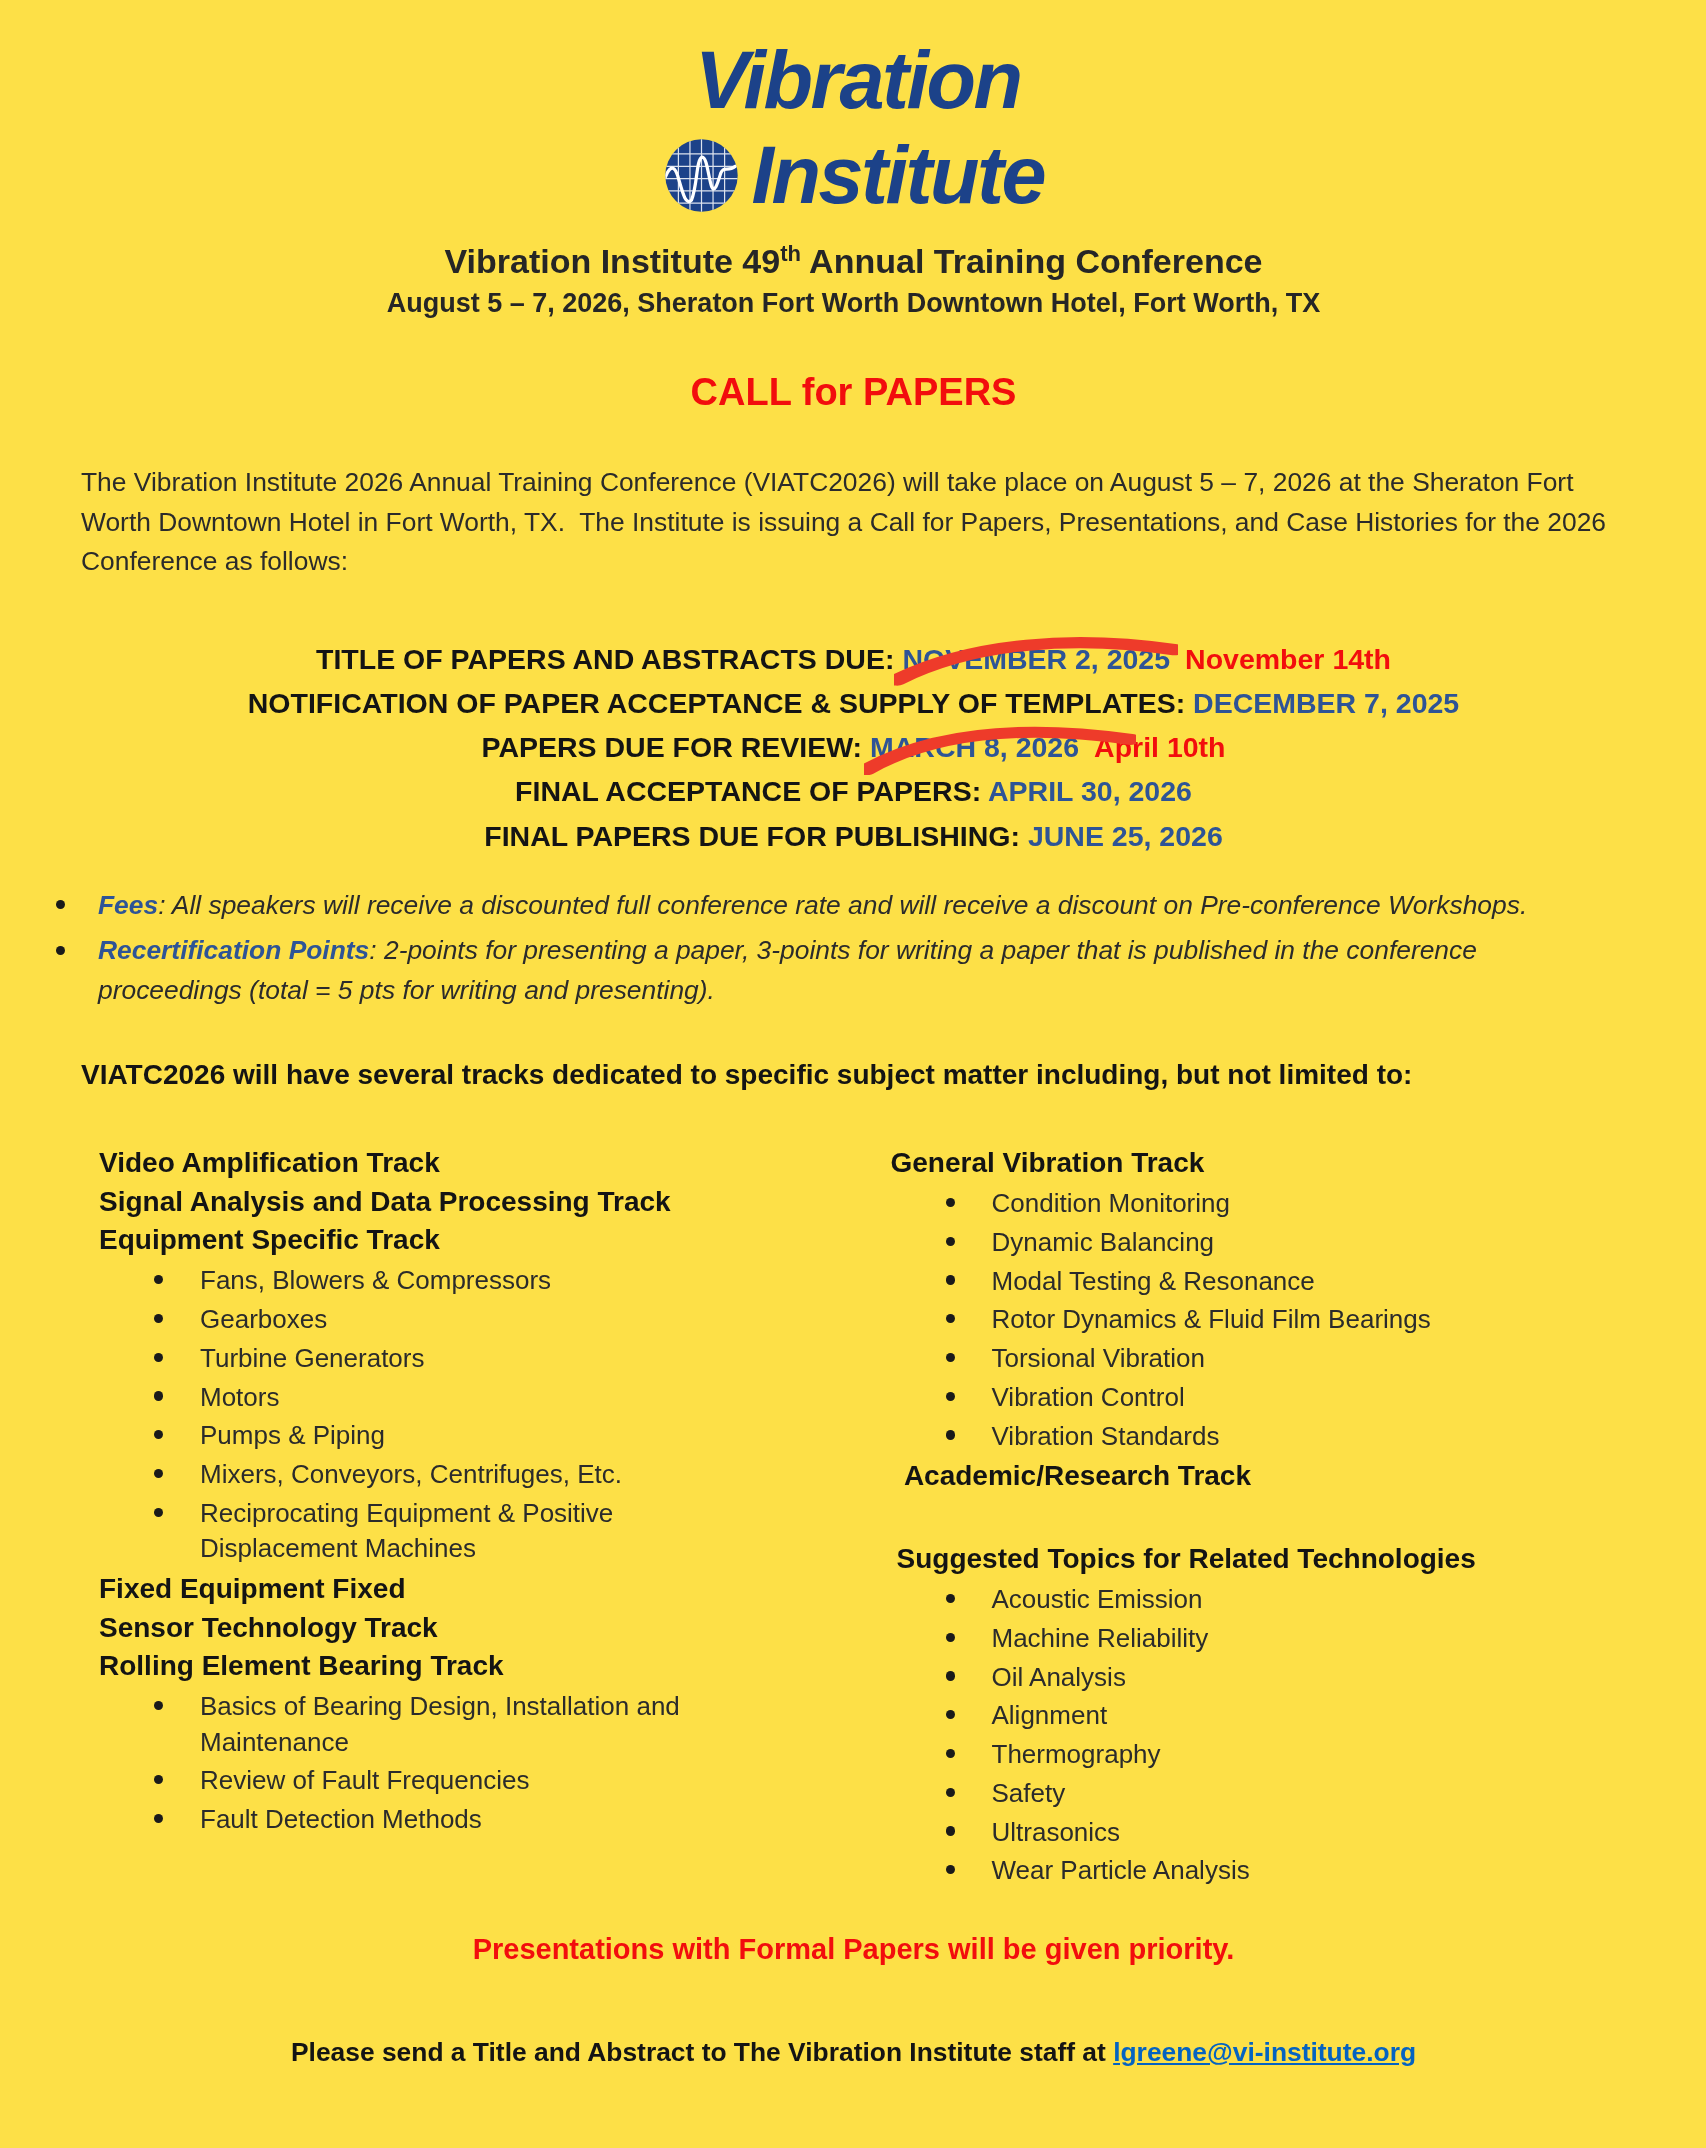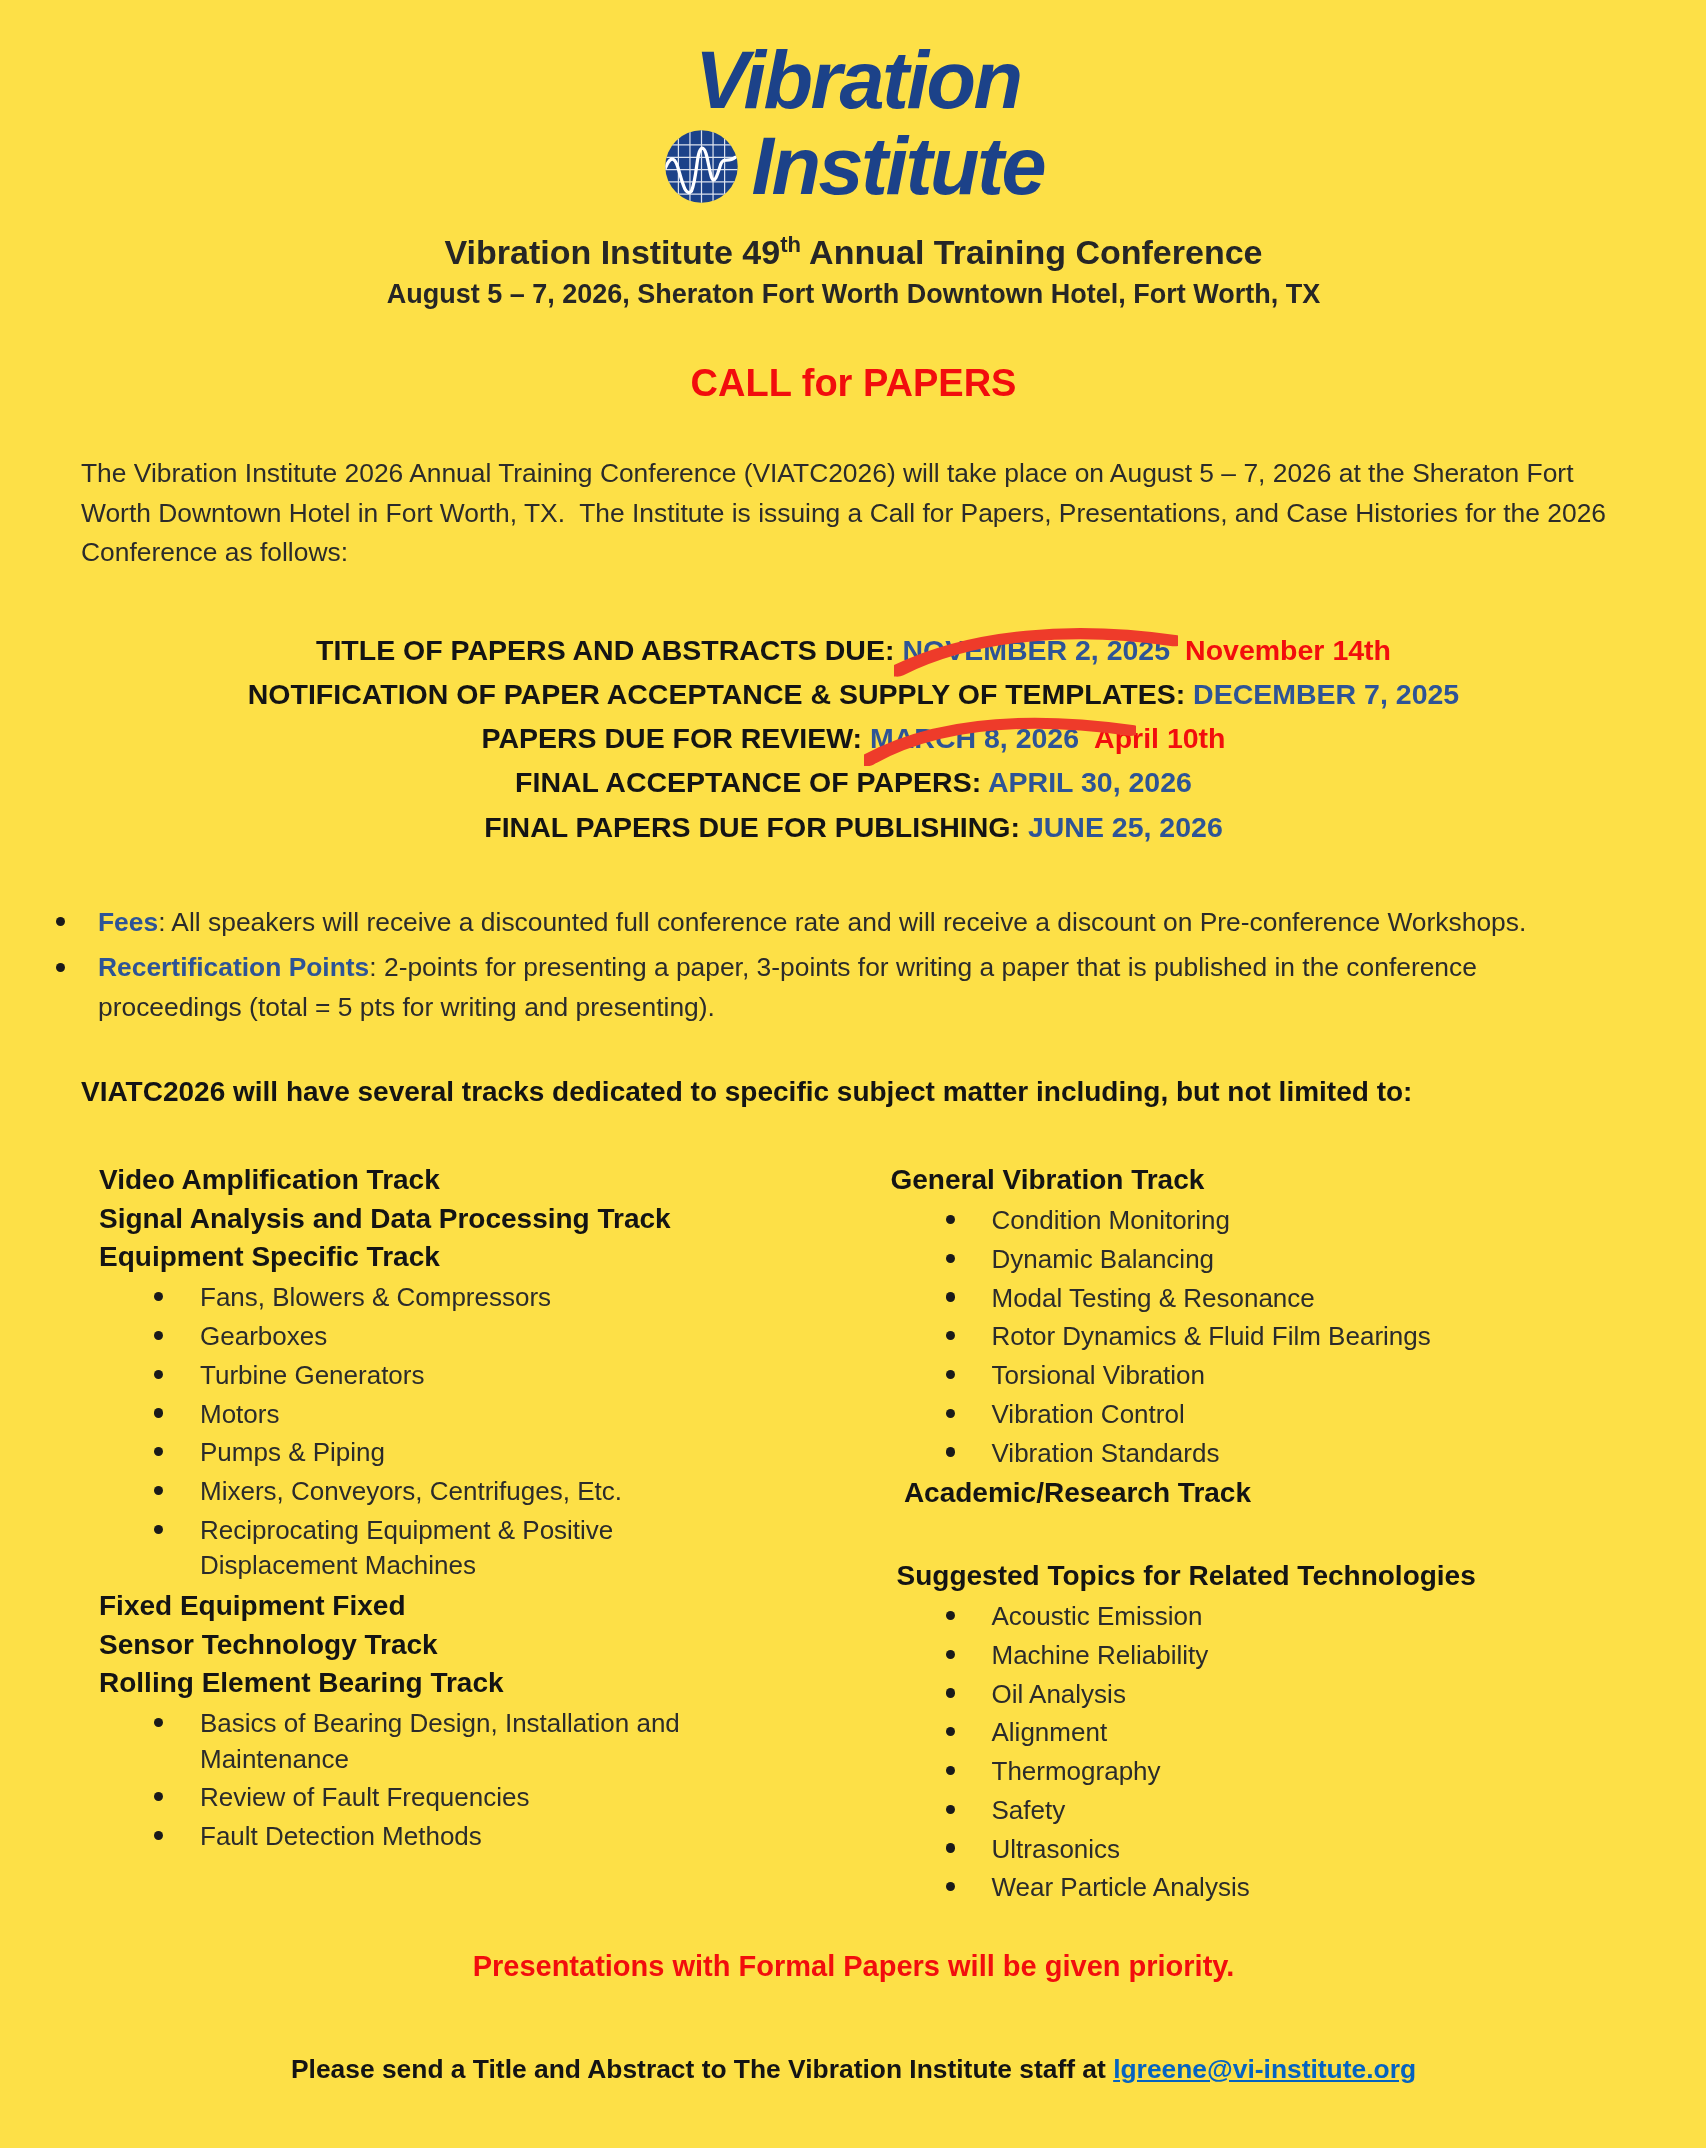--- a/index.html
+++ b/index.html
@@ -6,42 +6,42 @@
   .page{
     width:1707px;height:2148px;background:#fde047;position:relative;
     font-family:"Liberation Sans", sans-serif;color:#262626;overflow:hidden;
   }
   
   .logo{padding-top:40px;text-align:center;line-height:1;}
   .logo-line1{
     font-size:81px;font-weight:bold;font-style:italic;color:#1c4289;
     letter-spacing:-2.5px;padding-left:8.4px;
   }
-  .logo-line2{display:flex;justify-content:center;align-items:center;gap:11.7px;margin-top:5px;}
+  .logo-line2{display:flex;justify-content:center;align-items:center;gap:11.7px;margin-top:14px;}
   .logo-icon{width:77px;height:77px;display:inline-block;}
   .logo-word2{font-size:81px;font-weight:bold;font-style:italic;color:#1c4289;letter-spacing:-2.5px;}
   
   .title{margin:25px 0 0;text-align:center;font-size:34px;font-weight:bold;color:#262626;}
   .title sup{font-size:22px;}
   .subtitle{margin-top:6.7px;text-align:center;font-size:27px;font-weight:bold;color:#262626;}
   .call{margin-top:52px;text-align:center;font-size:38px;font-weight:bold;color:#f20d0d;}
   
   .intro{
     margin:49px 81px 0;font-size:26.4px;line-height:1.5;color:#2b2b2b;
     white-space:pre-wrap;
   }
   
   .deadlines{margin-top:55px;text-align:center;font-size:28.5px;font-weight:bold;color:#141414;line-height:1.55;}
   .date{color:#2e5496;}
   .strike-wrap{position:relative;display:inline-block;}
   .swoosh{position:absolute;left:-3%;top:-18%;width:106%;height:130%;pointer-events:none;}
   .swoosh.tail{width:130%;}
   .revised{color:#f20d0d;margin-left:15px;}
   
-  .fee-bullets{margin:54px 81px 0 54px;}
+  .fee-bullets{margin:28px 81px 0 54px;font-style:italic;}
   .fee-item{position:relative;padding-left:44px;font-size:26.4px;line-height:1.48;color:#2b2b2b;margin-bottom:6.7px;}
   .dot{position:absolute;left:1.7px;top:14.3px;width:9.2px;height:9.2px;border-radius:50%;background:#1a1a1a;}
   .lead{color:#2e5496;font-weight:bold;}
   
   .tracks-intro{margin:45px 81px 0;font-size:28px;font-weight:bold;line-height:1.45;color:#141414;}
   .columns{display:flex;margin:49px 25px 0 99px;}
   .col{flex:1;}
   .t-title{font-size:28px;font-weight:bold;color:#141414;line-height:1.38;}
   .t-title.indent-sm{padding-left:13.4px;}
   .t-title.gap-top{margin-top:44px;margin-left:6px;}

